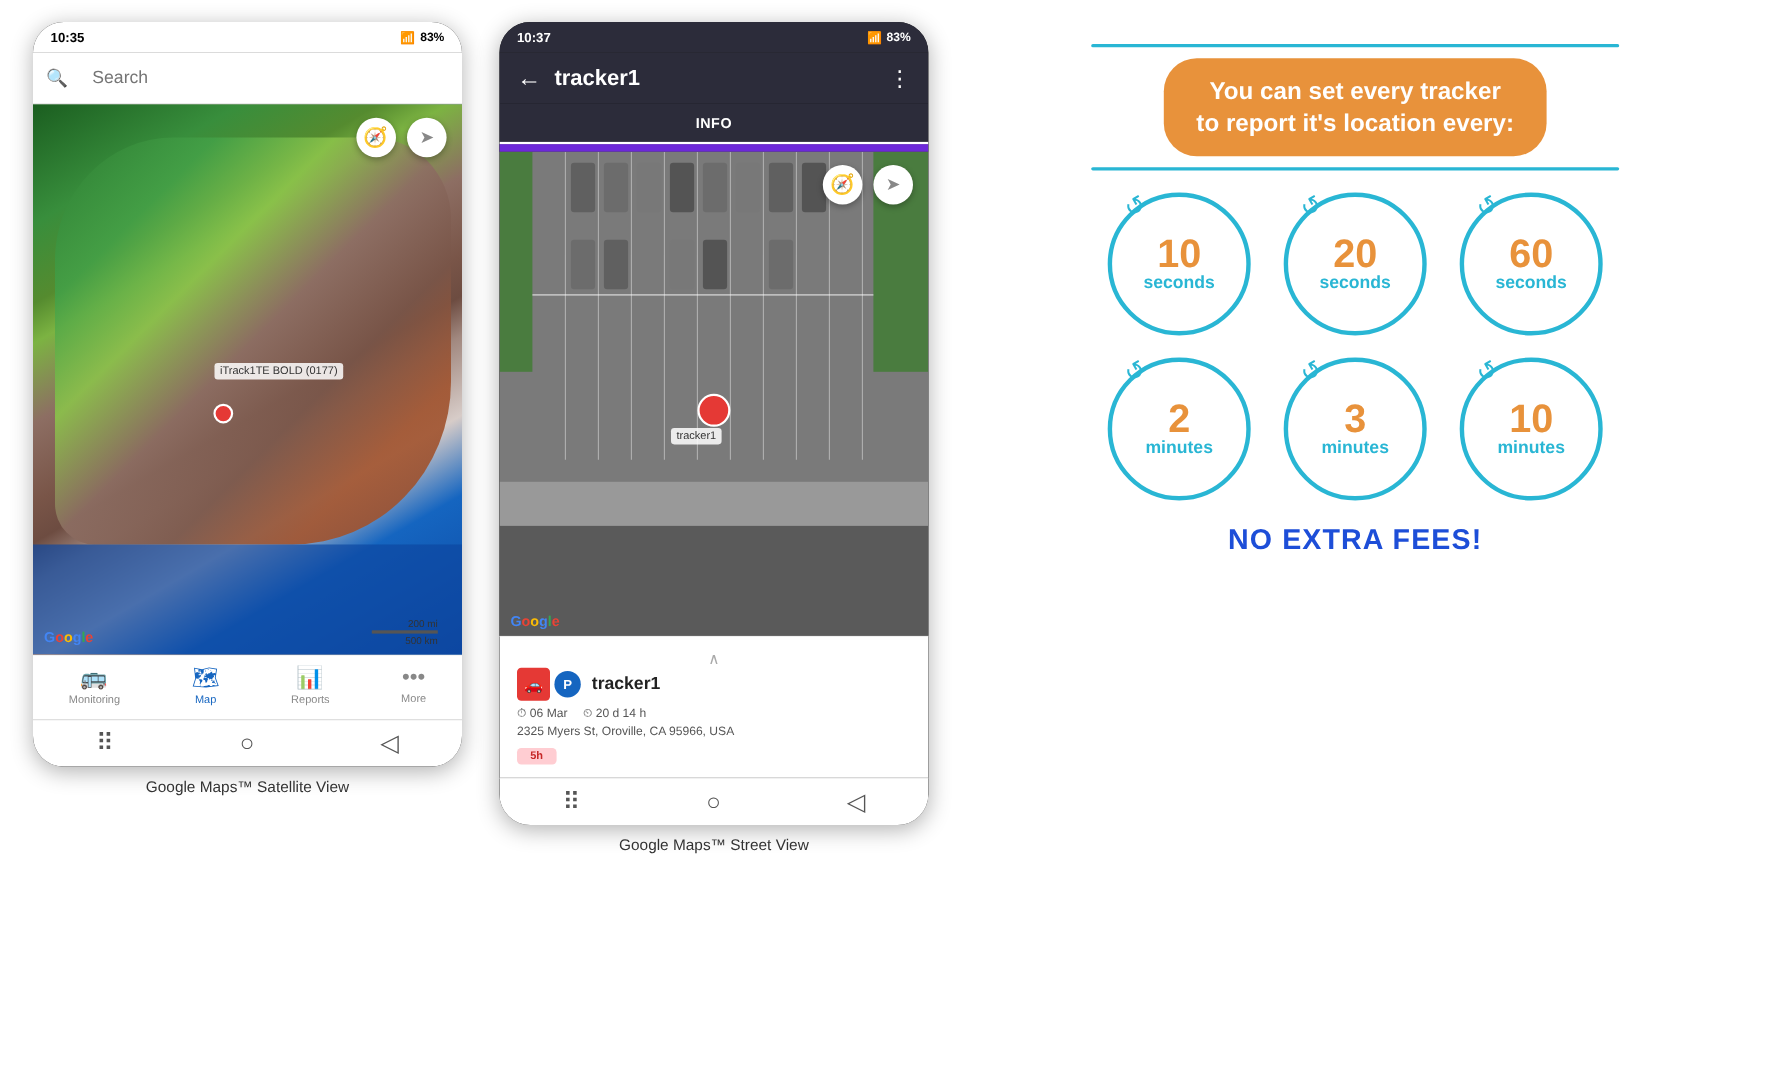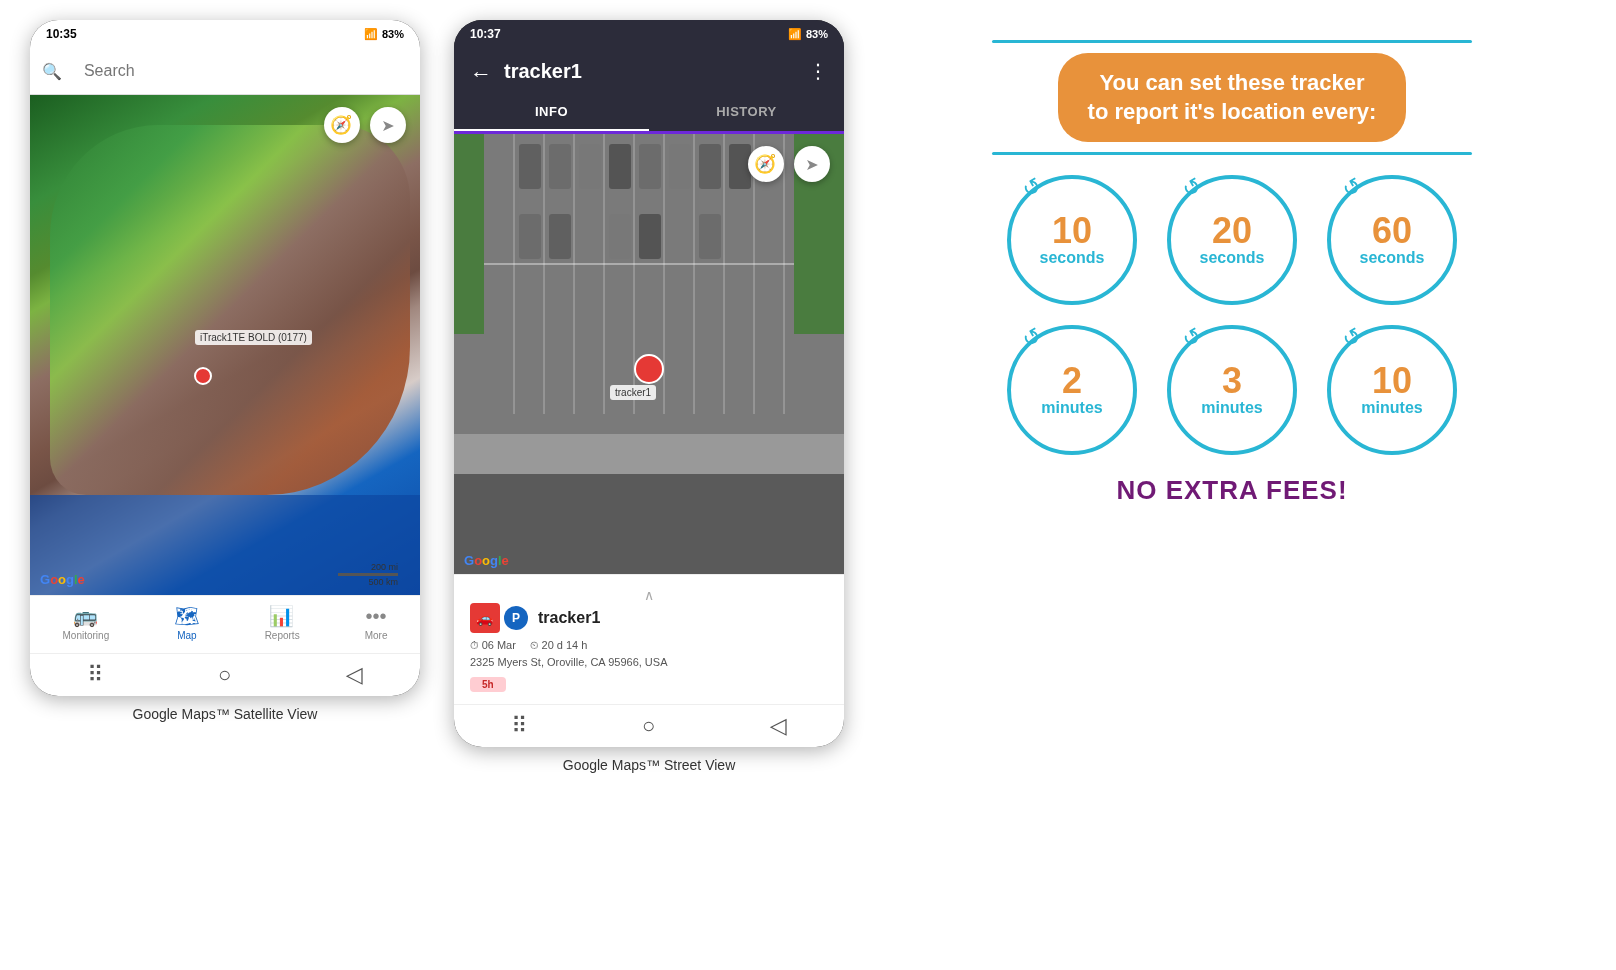--- a/index.html
+++ b/index.html
@@ -209,21 +209,21 @@
       flex: 1;
     }
     .phone2-header-menu {
       font-size: 20px;
       color: #fff;
       cursor: pointer;
     }
     .phone2-tabs {
       background: #2c2c3a;
       display: flex;
-      border-bottom: 3px solid #6d28d9;
+      border-bottom: 7px solid #6d28d9;
     }
     .phone2-tab {
       flex: 1;
       text-align: center;
       padding: 10px;
       font-size: 13px;
       font-weight: 600;
       color: #aaa;
       letter-spacing: 0.5px;
     }
@@ -436,21 +436,21 @@
       border-radius: 8px;
       padding: 10px 24px;
       color: #fff;
       font-size: 15px;
       text-align: center;
       max-width: 420px;
     }
     .no-fees-text {
       font-size: 26px;
       font-weight: bold;
-      color: #701a75;
+      color: #1d4ed8;
       letter-spacing: 1px;
     }
     .caption {
       font-size: 14px;
       color: #333;
       text-align: center;
     }
   </style>
 </head>
 <body>
@@ -544,21 +544,20 @@
       </div>
 
       <div class="phone2-header">
         <span class="phone2-header-back">←</span>
         <span class="phone2-header-title">tracker1</span>
         <span class="phone2-header-menu">⋮</span>
       </div>
 
       <div class="phone2-tabs">
         <div class="phone2-tab active">INFO</div>
-        <div class="phone2-tab">HISTORY</div>
       </div>
 
       <div class="phone2-map">
         <div class="parking-lot-bg"></div>
 
         <svg class="parking-lines" viewBox="0 0 390 440" xmlns="http://www.w3.org/2000/svg">
 
           <rect x="0" y="0" width="390" height="440" fill="#7a7a7a"></rect>
 
           <rect x="340" y="0" width="50" height="200" fill="#4a7c3f"></rect>
@@ -637,21 +636,21 @@
     </div>
     <div class="caption" style="margin-top:10px;">Google Maps™ Street View</div>
   </div>
 
   <div class="info-panel">
 
     <div class="blue-line"></div>
 
     <div class="info-headline-box">
       <h2>
-        <span>You can set these tracker</span><br>
+        <span>You can set every tracker</span><br>
         <span>to report it's location every:</span>
       </h2>
     </div>
 
     <div class="blue-line"></div>
 
     <div class="circles-grid">
 
       <div class="interval-circle">
         <span class="interval-circle-arrow">↺</span>

